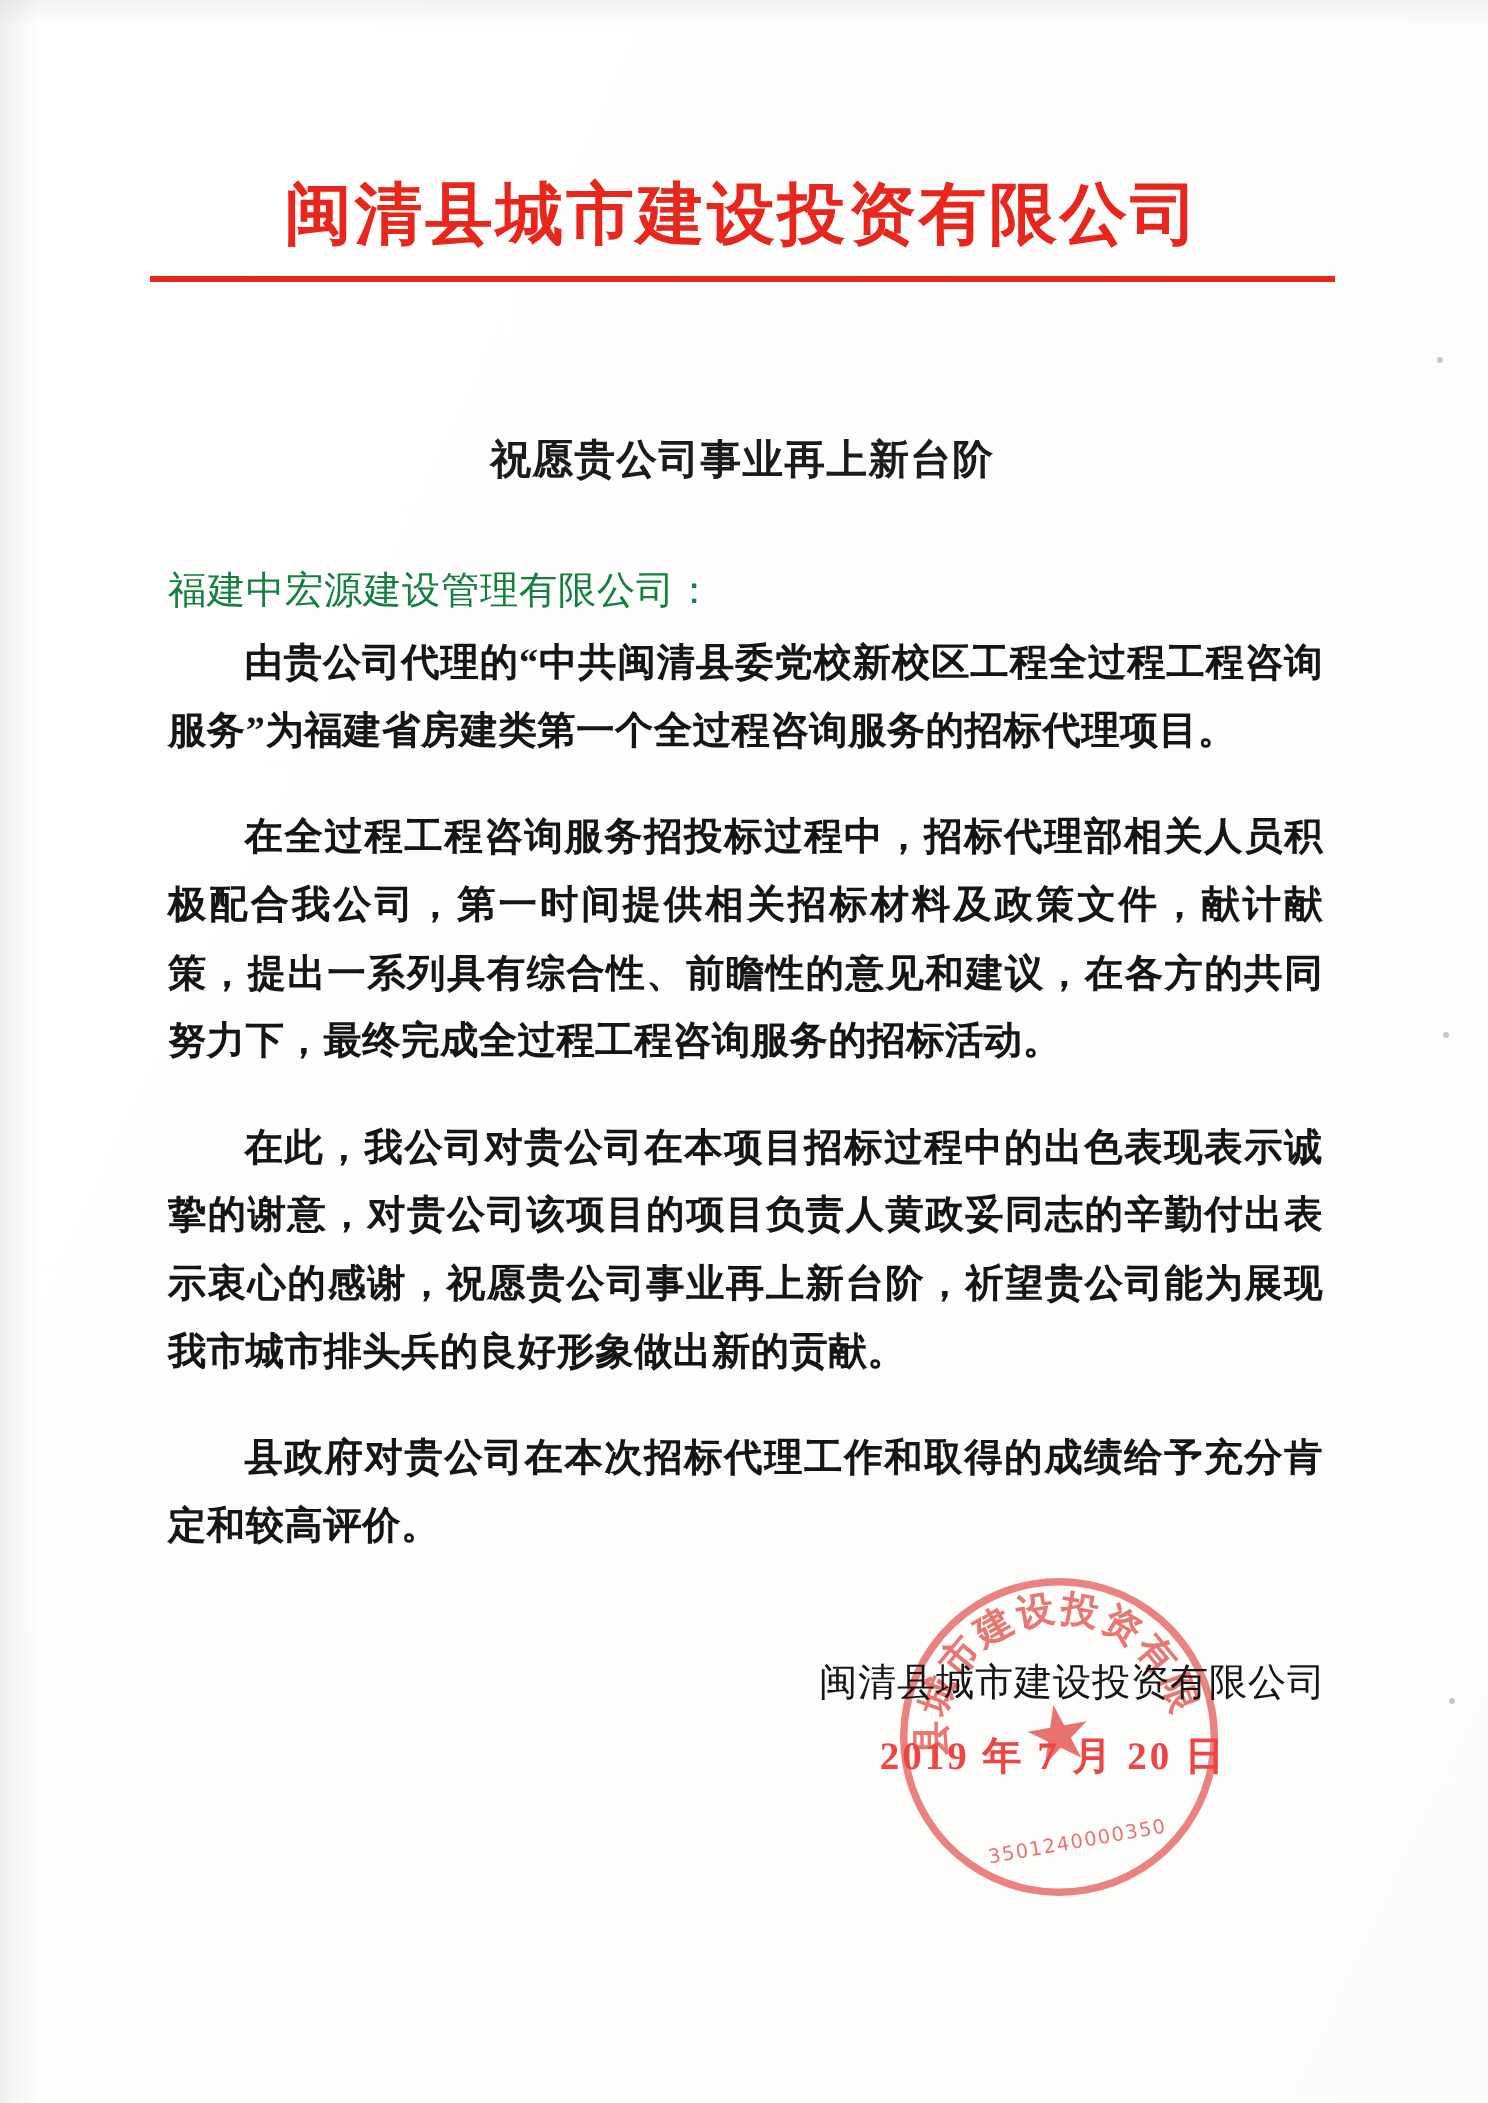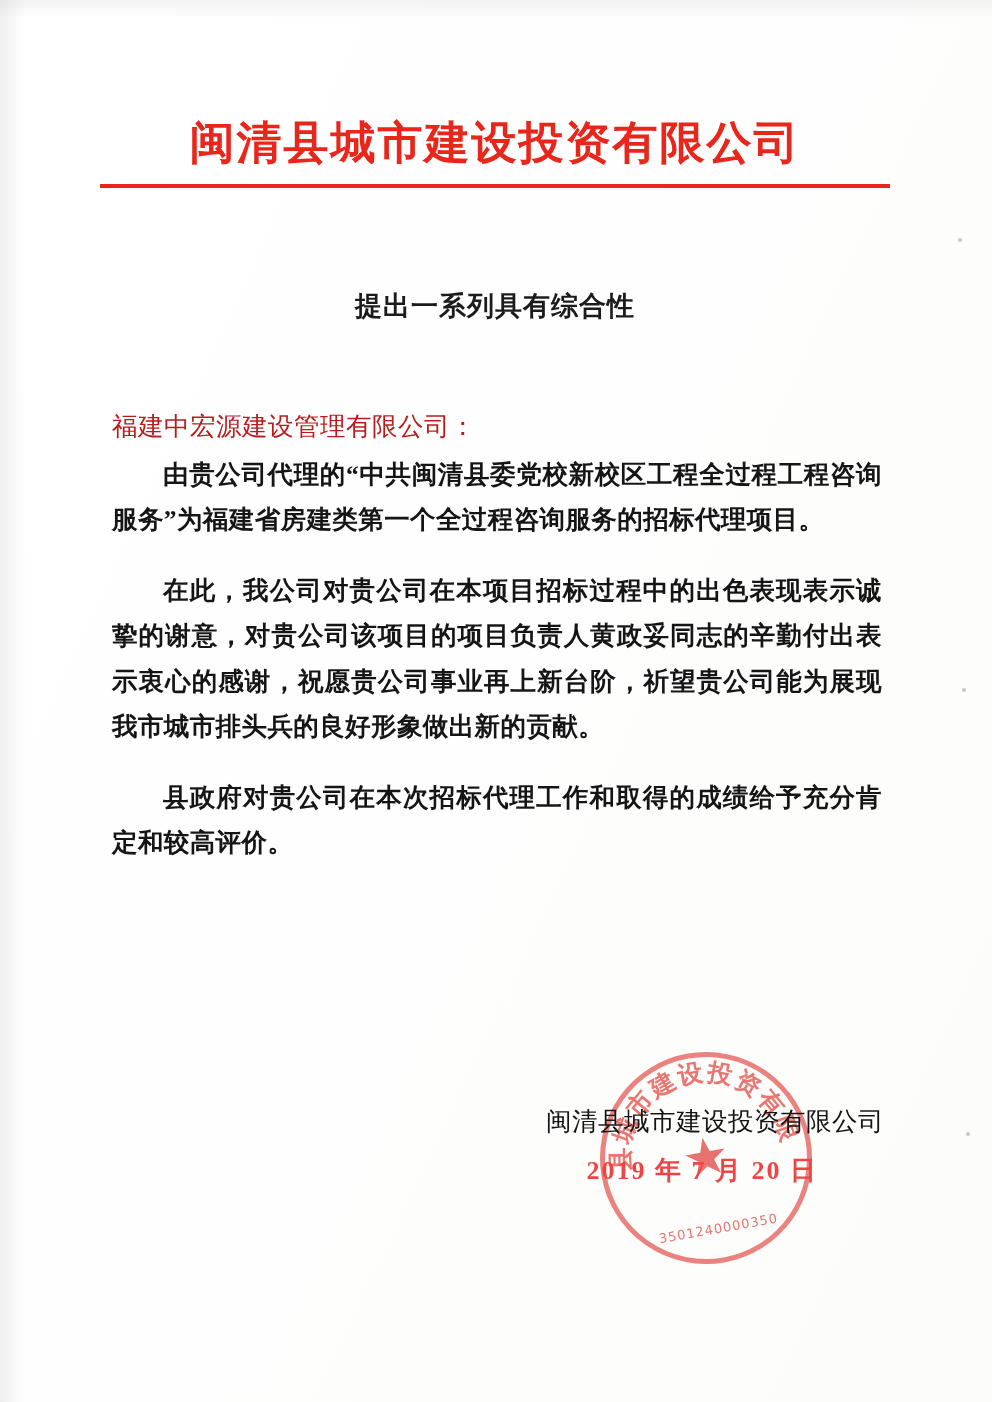--- a/index.html
+++ b/index.html
@@ -70,23 +70,22 @@
   
   .body-block {
     position: absolute;
     left: 112px;
     top: 372px;
     width: 770px;
   }
   .salutation {
     font-size: 25.5px;
     line-height: 1.75;
-    color: #b91c1c;
+    color: #15803d;
     letter-spacing: 0.5px;
-    margin-top: 33px;
   }
   .para {
     font-size: 25.5px;
     line-height: 1.78;
     color: #151515;
     text-indent: 2em;
     letter-spacing: 0.4px;
     margin-top: 2px;
     text-align: justify;
     text-justify: inter-ideograph;
@@ -190,25 +189,26 @@
 <div class="page">
   <div class="paper-tint"></div>
   <div class="edge-shadow-left"></div>
   <div class="edge-shadow-top"></div>
 
   <div class="letterhead">
     <div class="letterhead-title">闽清县城市建设投资有限公司</div>
     <div class="letterhead-rule"></div>
   </div>
 
-  <div class="doc-title">提出一系列具有综合性</div>
+  <div class="doc-title">祝愿贵公司事业再上新台阶</div>
 
   <div class="body-block">
     <div class="salutation">福建中宏源建设管理有限公司：</div>
     <p class="para">由贵公司代理的“中共闽清县委党校新校区工程全过程工程咨询服务”为福建省房建类第一个全过程咨询服务的招标代理项目。</p>
+    <p class="para">在全过程工程咨询服务招投标过程中，招标代理部相关人员积极配合我公司，第一时间提供相关招标材料及政策文件，献计献策，提出一系列具有综合性、前瞻性的意见和建议，在各方的共同努力下，最终完成全过程工程咨询服务的招标活动。</p>
     <p class="para">在此，我公司对贵公司在本项目招标过程中的出色表现表示诚挚的谢意，对贵公司该项目的项目负责人黄政妥同志的辛勤付出表示衷心的感谢，祝愿贵公司事业再上新台阶，祈望贵公司能为展现我市城市排头兵的良好形象做出新的贡献。</p>
     <p class="para">县政府对贵公司在本次招标代理工作和取得的成绩给予充分肯定和较高评价。</p>
   </div>
 
   <div class="seal">
     <div class="seal-inner">
       <div class="seal-arc-text">
         <svg width="202" height="202" viewBox="0 0 202 202" aria-hidden="true">
           <defs>
             <path id="sealArc" d="M 24,101 A 77,77 0 1 1 178,101" fill="none"></path>

